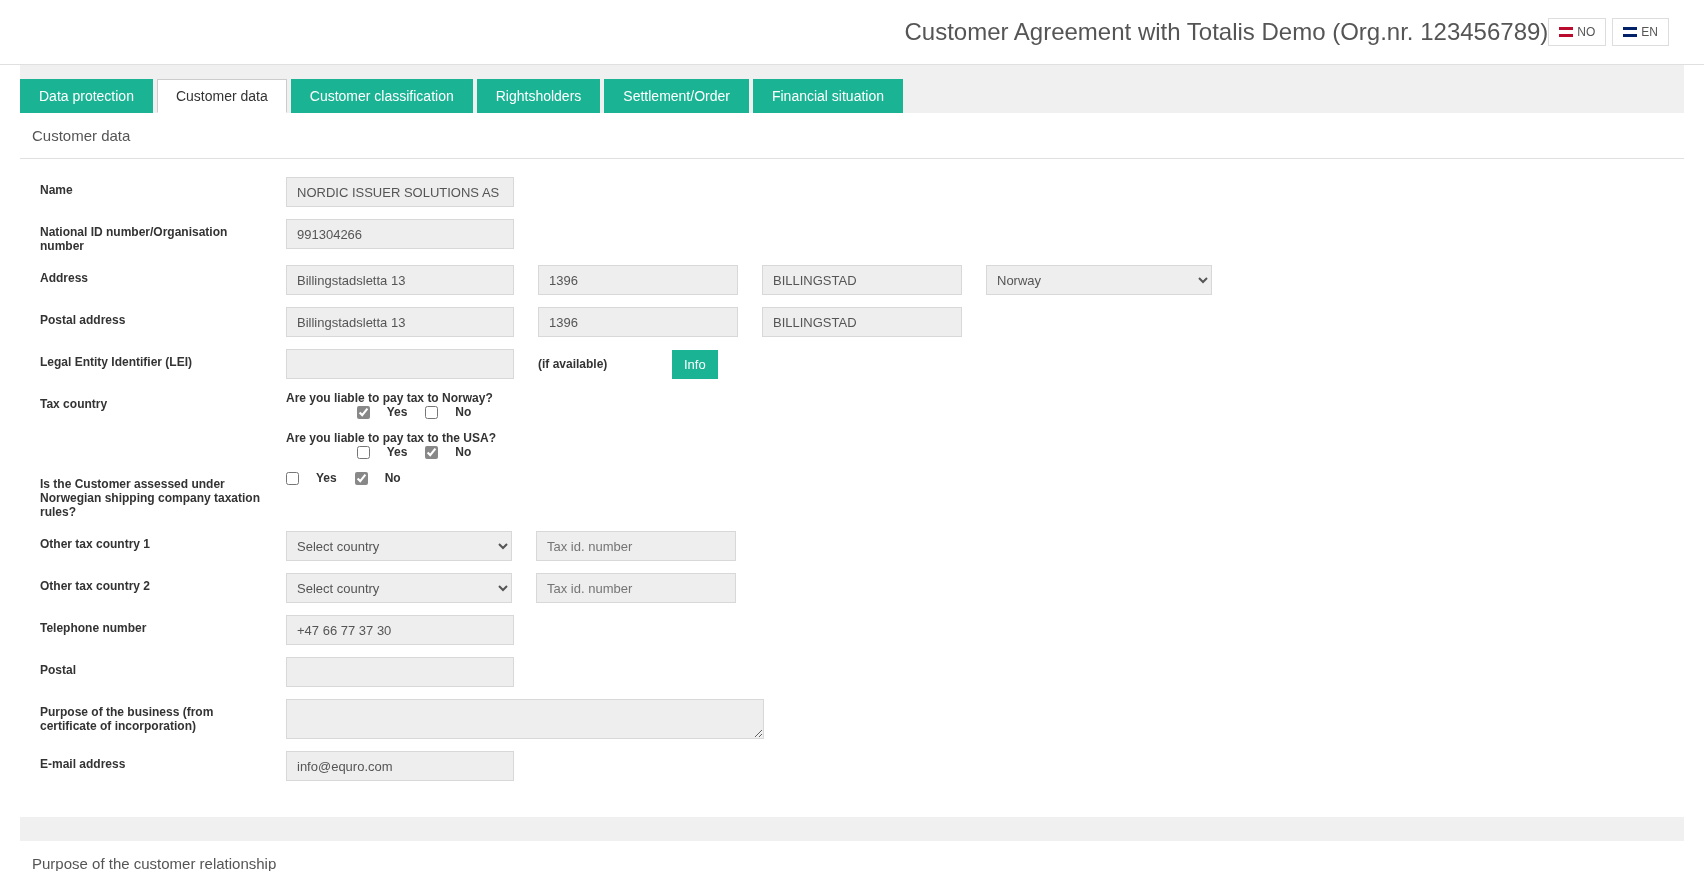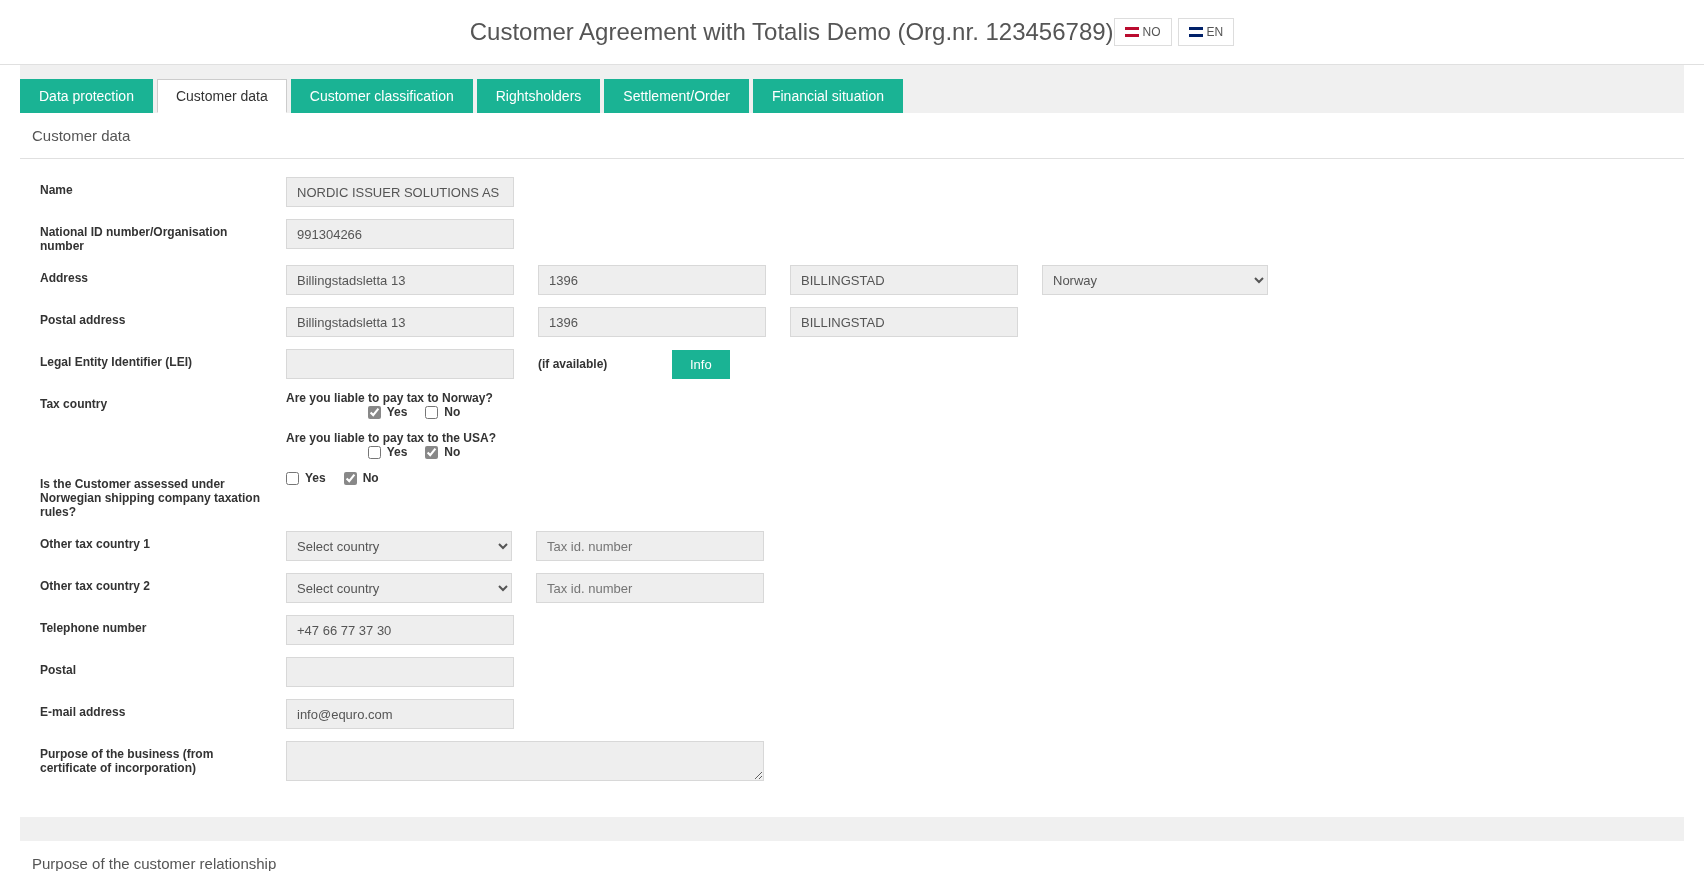--- a/index.html
+++ b/index.html
@@ -1,48 +1,48 @@
 <!DOCTYPE html>
 <html><head>
 <meta charset="utf-8">
 <style>
 * { box-sizing: border-box; margin: 0; padding: 0; }
 body { font-family: "Segoe UI", Arial, sans-serif; font-size: 13px; color: #333; background: #fff; }
-.page-header { display: flex; justify-content: center; align-items: center; padding: 18px 35px; border-bottom: 1px solid #e0e0e0; }
+.page-header { display: flex; justify-content: flex-end; align-items: center; padding: 18px 35px; border-bottom: 1px solid #e0e0e0; }
 .page-title { font-size: 24px; color: #555; font-weight: 400; }
 .lang-switch { display: flex; gap: 6px; }
 .lang-btn { border: 1px solid #ddd; background: #fff; padding: 6px 10px; font-size: 12px; color: #555; cursor: pointer; display: flex; align-items: center; gap: 4px; }
 .flag { display: inline-block; width: 14px; height: 10px; }
 .flag-no { background: linear-gradient(to bottom, #ba0c2f 33%, #fff 33%, #fff 66%, #ba0c2f 66%); position: relative; }
 .flag-en { background: linear-gradient(to bottom, #012169 33%, #fff 33%, #fff 66%, #012169 66%); }
 .outer { padding: 0 20px; }
 .tabs { background: #f0f0f0; padding: 14px 0 0 0; display: flex; gap: 4px; }
 .tab { padding: 8px 18px; font-size: 14px; cursor: pointer; border: 1px solid transparent; }
 .tab.inactive { background: #1ab394; color: #fff; }
 .tab.active { background: #fff; color: #333; border: 1px solid #ccc; border-bottom: 1px solid #fff; position: relative; z-index: 2; }
 .section { background: #fff; }
 .section-header { padding: 14px 12px; border-bottom: 1px solid #e0e0e0; font-size: 15px; color: #555; }
 .section-body { padding: 18px 20px 24px 20px; }
 .section-gap { height: 24px; background: #f0f0f0; }
 .row { display: flex; align-items: flex-start; margin-bottom: 12px; }
 .label-col { width: 246px; flex-shrink: 0; font-size: 12px; font-weight: 600; color: #333; padding-top: 6px; padding-right: 16px; }
 .field-col { flex: 1; display: flex; gap: 24px; align-items: center; flex-wrap: wrap; }
 .input-text { height: 30px; padding: 4px 10px; font-size: 13px; border: 1px solid #d8d8d8; background: #eee; color: #555; }
 .input-text.w1 { width: 228px; }
-.input-text.w2 { width: 228px; }
+.input-text.w2 { width: 200px; }
 .select { height: 30px; padding: 4px 6px; font-size: 13px; border: 1px solid #d8d8d8; background: #eee; color: #555; }
 .select.w1 { width: 226px; }
 .textarea { width: 478px; height: 40px; border: 1px solid #d8d8d8; background: #eee; resize: both; }
-.btn-info { background: #1ab394; color: #fff; border: none; padding: 7px 18px; font-size: 13px; cursor: pointer; }
+.btn-info { background: #1ab394; color: #fff; border: none; padding: 7px 12px; font-size: 13px; cursor: pointer; }
 .hint { font-size: 12px; font-weight: 600; color: #333; }
 .tax-block { display: flex; flex-direction: column; gap: 12px; }
 .tax-row { display: flex; align-items: center; flex-direction: column; }
 .tax-q { width: 256px; font-size: 12px; font-weight: 600; color: #333; }
 .yn { display: flex; gap: 18px; align-items: center; }
-.yn label { display: flex; align-items: center; gap: 6px; font-size: 12px; font-weight: 600; cursor: pointer; }
+.yn label { display: flex; align-items: center; gap: 17px; font-size: 12px; font-weight: 600; cursor: pointer; }
 .yn input { width: 13px; height: 13px; accent-color: #888; }
 .lei-row { display: flex; align-items: center; gap: 24px; }
 </style>
 </head>
 <body>
 
 <div class="page-header">
   <h1 class="page-title">Customer Agreement with Totalis Demo (Org.nr. 123456789)</h1>
   <div class="lang-switch">
     <button class="lang-btn">
@@ -187,30 +187,30 @@
     </div>
 
     <div class="row">
       <div class="label-col">Postal</div>
       <div class="field-col">
             <input class="input-text w1" style="">
           </div>
     </div>
 
     <div class="row">
+      <div class="label-col">Purpose of the business (from certificate of incorporation)</div>
+      <div class="field-col">
+            <textarea class="textarea" style=""></textarea>
+          </div>
+    </div>
+
+    <div class="row">
       <div class="label-col">E-mail address</div>
       <div class="field-col">
             <input class="input-text w1" readonly="" value="info@equro.com" style="">
-          </div>
-    </div>
-
-    <div class="row">
-      <div class="label-col">Purpose of the business (from certificate of incorporation)</div>
-      <div class="field-col">
-            <textarea class="textarea" style=""></textarea>
           </div>
     </div>
 
   </div>
 </div>
 
 <div class="section-gap"></div>
 
 <div class="section">
   <div class="section-header">Purpose of the customer relationship</div>

